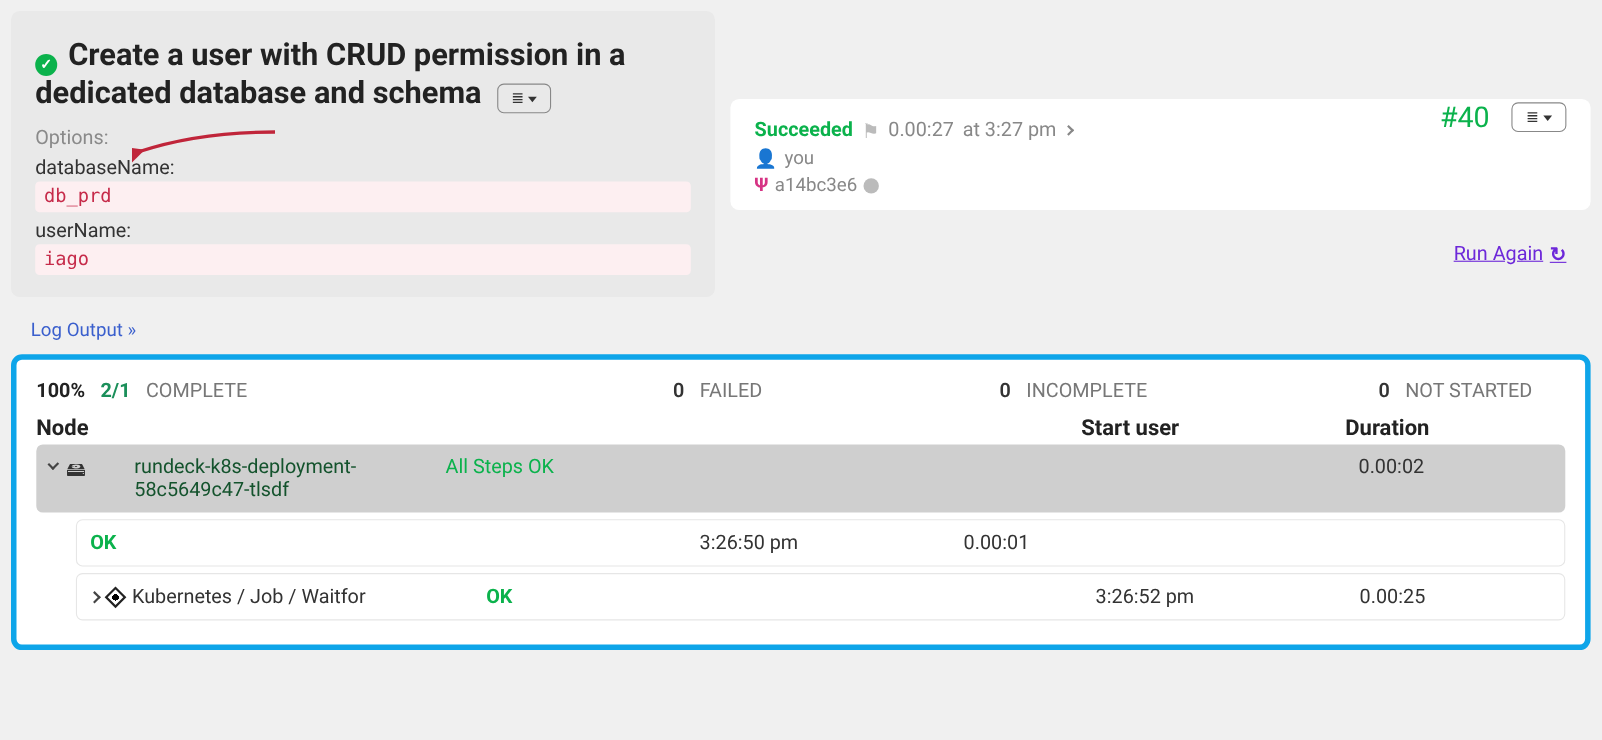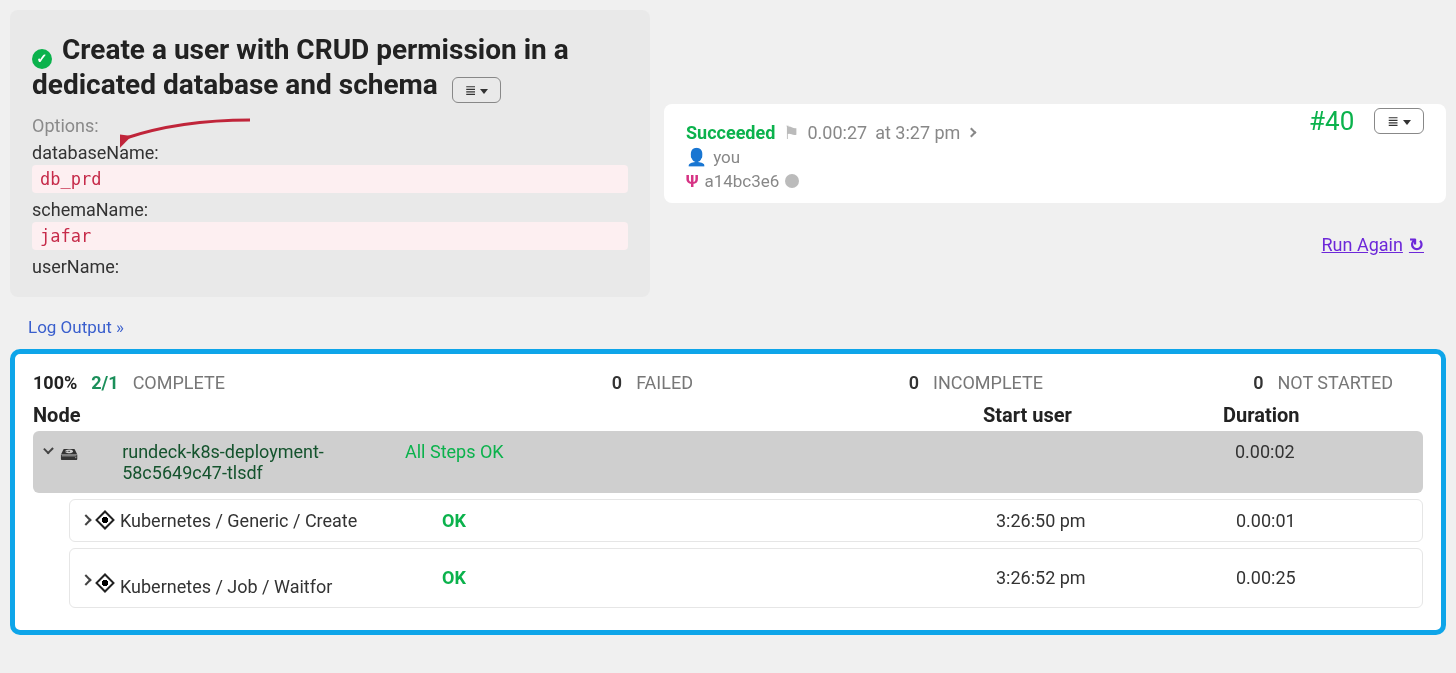--- a/index.html
+++ b/index.html
@@ -245,25 +245,22 @@
       <path d="M 130 6 Q 60 6, 6 24" stroke="#c0253a" stroke-width="3" fill="none" marker-end="url(#ah)"></path>
     </svg>
 
     <div class="options-label">Options:</div>
 
     <div class="option-row">
       <div class="option-name">databaseName:</div>
       <div class="option-value">db_prd</div>
     </div>
     <div class="option-row">
-      <div class="option-name">schemaName:</div>
-      <div class="option-value">jafar</div>
-    </div>
-    <div class="option-row">
       <div class="option-name">userName:</div>
+      <div class="option-value">iago</div>
     </div>
   </div>
 
   <div class="right-panel">
     <div class="status-line">
       <span class="succeeded">Succeeded</span>
       <span class="flag-icon">⚑</span>
       <span class="elapsed">0.00:27</span>
       <span class="at-time">at 3:27 pm</span>
       <span class="chev-right"></span>
@@ -328,34 +325,29 @@
       <span class="expand-chev"></span>
       <span class="server-icon">🖴</span>
       <span class="node-name">rundeck-k8s-deployment-58c5649c47-tlsdf</span>
     </div>
     <div class="col-status all-ok">All Steps OK</div>
     <div class="col-start"></div>
     <div class="col-dur">0.00:02</div>
   </div>
 
   <div class="step-row">
+    <div class="col-status ok" style="flex:0 0 554px">OK</div>
+    <div class="col-start">3:26:50 pm</div>
+    <div class="col-dur">0.00:01</div>
+  </div>
+
+  <div class="step-row">
     <div class="col-node" style="display:flex;align-items:center;">
       <span class="collapse-chev"></span>
       <span class="plugin-icon"></span>
-      <span class="step-name">Kubernetes / Generic / Create</span>
-    </div>
-    <div class="col-status ok" style="flex:0 0 554px">OK</div>
-    <div class="col-start">3:26:50 pm</div>
-    <div class="col-dur">0.00:01</div>
-  </div>
-
-  <div class="step-row">
-    <div class="col-node" style="display:flex;margin-top:17px;">
-      <span class="collapse-chev"></span>
-      <span class="plugin-icon"></span>
       <span class="step-name">Kubernetes / Job / Waitfor</span>
     </div>
     <div class="col-status ok" style="flex:0 0 554px">OK</div>
     <div class="col-start">3:26:52 pm</div>
     <div class="col-dur">0.00:25</div>
   </div>
 </div>
 
 
 

